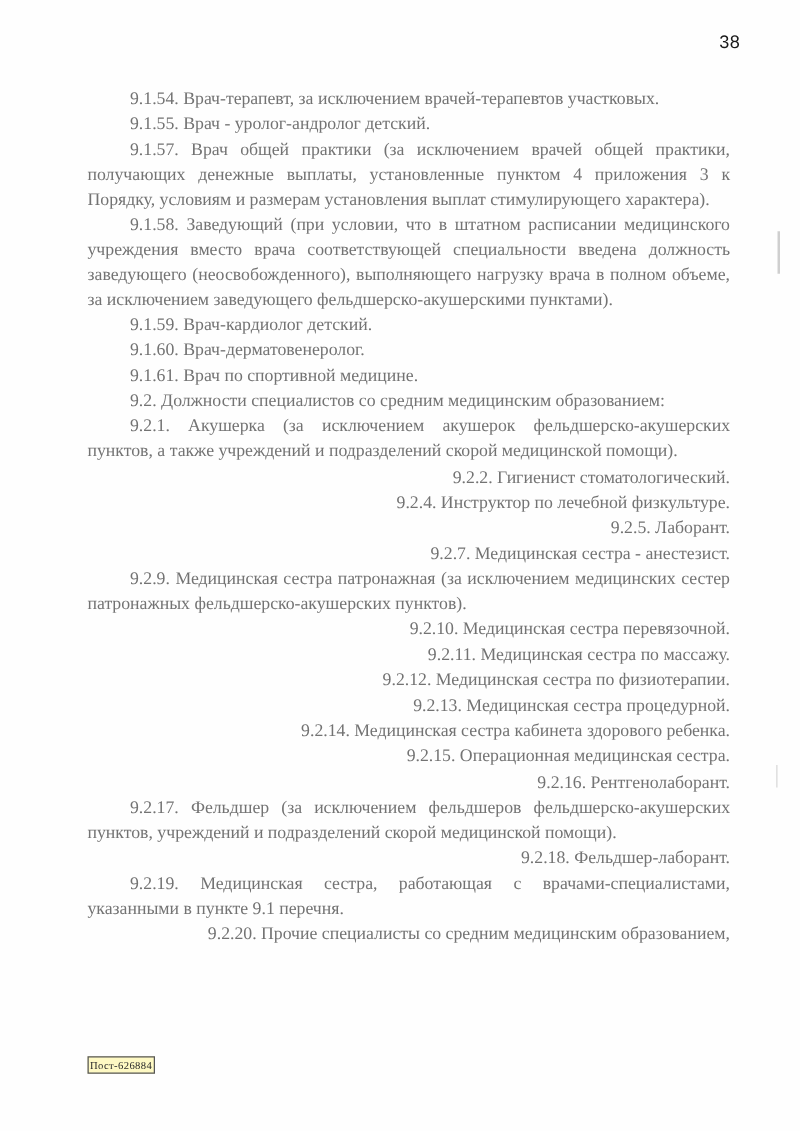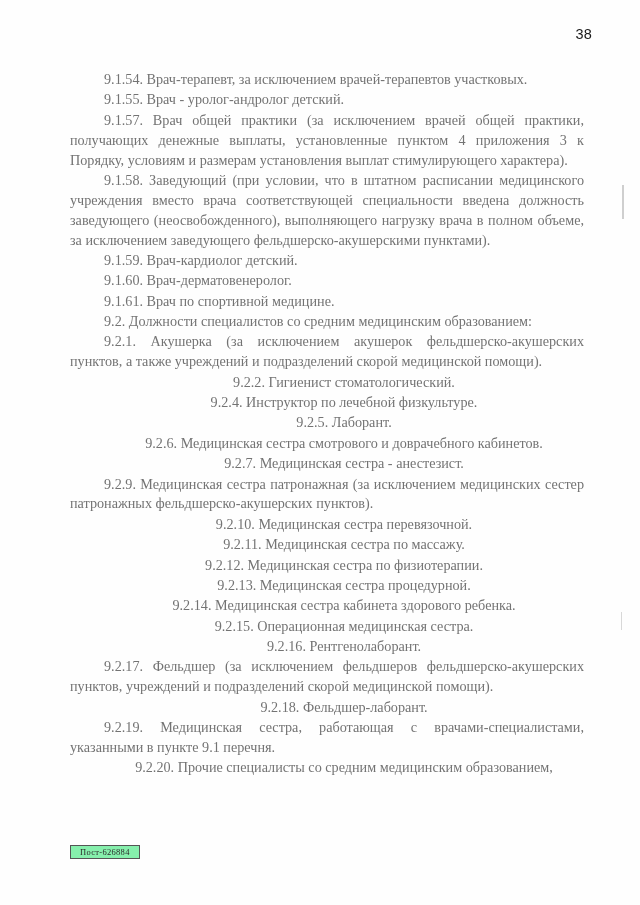--- a/index.html
+++ b/index.html
@@ -39,34 +39,34 @@
     text-align: justify;
     color: #737373;
   }
   .para {
     margin: 0 0 0.5px 0;
     text-indent: 34px;
     text-align: justify;
     text-justify: inter-word;
   }
   .para.nojustify {
-    text-align: center;
+    text-align: right;
   }
   
   .stamp {
     position: absolute;
     left: 70px;
     bottom: 46px;
     font-size: 8.5px;
     font-family: "Liberation Serif", serif;
     color: #2a2a2a;
     border: 1px solid #555;
-    padding: 1px 9px;
+    padding: 1px 1px;
     letter-spacing: 0.3px;
-    background: #86efac;
+    background: #fef9c3;
   }
   .edge-mark {
     position: absolute;
     right: 16px;
     top: 185px;
     width: 2px;
     height: 34px;
     background: #cfcfcf;
   }
   .edge-mark2 {
@@ -91,21 +91,20 @@
     <p class="para">9.1.57. Врач общей практики (за исключением врачей общей практики, получающих денежные выплаты, установленные пунктом 4 приложения 3 к Порядку, условиям и размерам установления выплат стимулирующего характера).</p>
     <p class="para">9.1.58. Заведующий (при условии, что в штатном расписании медицинского учреждения вместо врача соответствующей специальности введена должность заведующего (неосвобожденного), выполняющего нагрузку врача в полном объеме, за исключением заведующего фельдшерско-акушерскими пунктами).</p>
     <p class="para">9.1.59. Врач-кардиолог детский.</p>
     <p class="para">9.1.60. Врач-дерматовенеролог.</p>
     <p class="para">9.1.61. Врач по спортивной медицине.</p>
     <p class="para">9.2. Должности специалистов со средним медицинским образованием:</p>
     <p class="para">9.2.1. Акушерка (за исключением акушерок фельдшерско-акушерских пунктов, а также учреждений и подразделений скорой медицинской помощи).</p>
     <p class="para nojustify">9.2.2. Гигиенист стоматологический.</p>
     <p class="para nojustify">9.2.4. Инструктор по лечебной физкультуре.</p>
     <p class="para nojustify">9.2.5. Лаборант.</p>
-    <p class="para nojustify">9.2.6. Медицинская сестра смотрового и доврачебного кабинетов.</p>
     <p class="para nojustify">9.2.7. Медицинская сестра - анестезист.</p>
     <p class="para">9.2.9. Медицинская сестра патронажная (за исключением медицинских сестер патронажных фельдшерско-акушерских пунктов).</p>
     <p class="para nojustify">9.2.10. Медицинская сестра перевязочной.</p>
     <p class="para nojustify">9.2.11. Медицинская сестра по массажу.</p>
     <p class="para nojustify">9.2.12. Медицинская сестра по физиотерапии.</p>
     <p class="para nojustify">9.2.13. Медицинская сестра процедурной.</p>
     <p class="para nojustify">9.2.14. Медицинская сестра кабинета здорового ребенка.</p>
     <p class="para nojustify">9.2.15. Операционная медицинская сестра.</p>
     <p class="para nojustify">9.2.16. Рентгенолаборант.</p>
     <p class="para">9.2.17. Фельдшер (за исключением фельдшеров фельдшерско-акушерских пунктов, учреждений и подразделений скорой медицинской помощи).</p>

